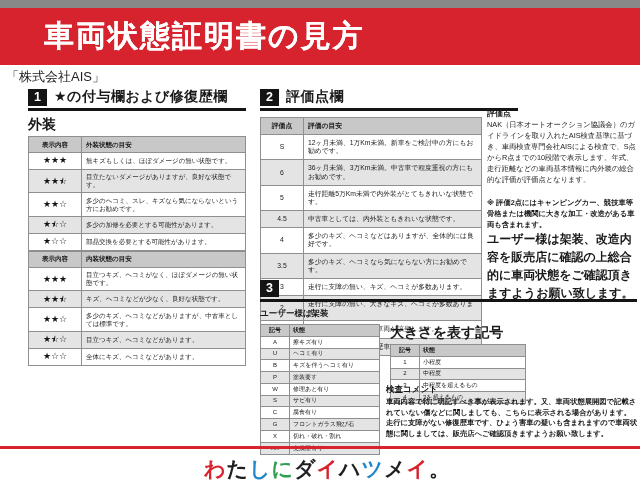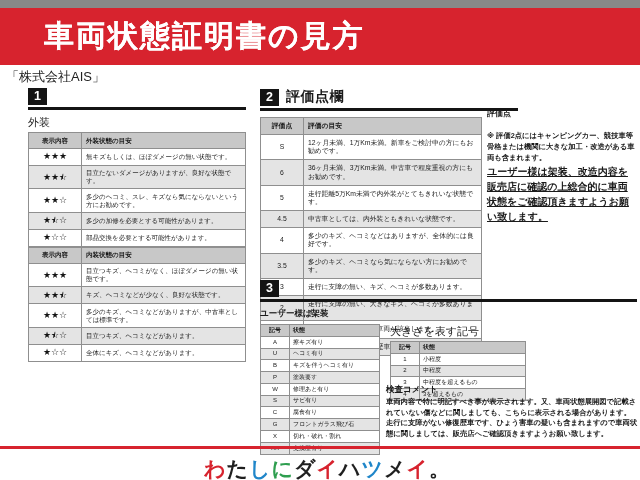--- a/index.html
+++ b/index.html
@@ -17,21 +17,21 @@
   .sec-num{width:19px;height:17px;background:#141414;color:#fff;font-weight:bold;font-size:12.5px;
            text-align:center;line-height:17px;flex:0 0 auto;}
   .sec-title{font-weight:bold;font-size:14px;letter-spacing:0.5px;white-space:nowrap;}
   .sec-rule{height:0;border-bottom:3.5px solid #141414;margin-top:2px;}
   
   table{border-collapse:collapse;background:#fff;width:100%;}
   th,td{border:1px solid #8f8f8f;text-align:left;vertical-align:middle;}
   th{background:#c8c8c8;font-weight:bold;}
   tbody tr:nth-child(even) td{background:#e4e4e4;}
   td:first-child,th:first-child{text-align:center;}
-  .small-label{font-weight:normal;font-size:11px;margin:5px 0 2px 0;}
+  .small-label{font-weight:bold;font-size:14px;margin:5px 0 2px 0;}
   
   .t-sec1 th,.t-sec1 td{font-size:6.5px;padding:3.5px 4px;line-height:1.2;}
   .t-sec1 td:first-child,.t-sec1 th:first-child{width:44px;}
   
   .t-sec2 th,.t-sec2 td{font-size:6.8px;padding:4px 4px;line-height:1.2;}
   .t-sec2 td:first-child,.t-sec2 th:first-child{width:34px;}
   
   .t-sec3 th,.t-sec3 td{font-size:6px;padding:1.8px 3px;line-height:1.2;}
   .t-sec3 td:first-child,.t-sec3 th:first-child{width:22px;}
   
@@ -39,21 +39,21 @@
   .st.h .hb{color:#141414;}
   .st.h .hf{position:absolute;left:0;top:0;width:55%;overflow:hidden;color:#141414;}
   
   .sec1{position:absolute;left:28px;top:80px;width:218px;}
   .sec2{position:absolute;left:260px;top:80px;width:222px;}
   .sec2 .sec-rule{width:258px;}
   .note{position:absolute;left:487px;top:100px;width:150px;}
   .note .nt{font-weight:bold;font-size:8px;margin-bottom:1px;}
   .note .nb{font-size:7.3px;line-height:1.5;}
   .note .nc{font-size:7.3px;line-height:1.5;font-weight:bold;margin-top:12px;}
-  .note .nc2{font-size:10px;line-height:1.5;font-weight:bold;text-decoration:underline;}
+  .note .nc2{font-size:12px;line-height:1.5;font-weight:bold;}
   .sec3{position:absolute;left:260px;top:272px;width:377px;}
   .sub-symbols{font-weight:bold;font-size:8.5px;margin:6px 0 4px 0;}
   .sym-cols{display:flex;gap:10px;align-items:flex-start;}
   .sym-col-a{width:120px;}
   .sym-col-b{width:136px;}
   .comment{position:absolute;left:386px;top:376px;width:252px;}
   .comment .ct{font-weight:bold;font-size:8.5px;}
   .comment .cb{font-size:7.3px;font-weight:bold;line-height:1.45;margin-top:1px;}
   
   .footer-line{position:absolute;left:0;top:438px;width:640px;height:3px;background:#d7232e;}
@@ -70,20 +70,21 @@
 <div id="page">
 
   <div class="header-bar">
     <span class="t1">車両状態証明書の見方</span>
   </div>
   <div class="company">「株式会社AIS」</div>
 
   <div class="sec1">
     <div class="sec-head">
       <span class="sec-num">1</span>
+      <span class="sec-title">★の付与欄および修復歴欄</span>
     </div>
     <div class="sec-rule"></div>
     <div class="small-label">外装</div>
     <table class="t-sec1">
         <thead>
           <tr>
             <th>表示内容</th>
             <th>外装状態の目安</th>
           </tr>
         </thead>
@@ -196,20 +197,21 @@
           <tr>
             <td>R</td>
             <td>走行に支障がない修復歴車です。</td>
           </tr>
         </tbody>
       </table>
   </div>
 
   <div class="note">
     <div class="nt">評価点</div>
+    <div class="nb">NAK（日本オートオークション協議会）のガイドラインを取り入れたAIS検査基準に基づき、車両検査専門会社AISによる検査で、S点からR点までの10段階で表示します。年式、走行距離などの車両基本情報に内外装の総合的な評価が評価点となります。</div>
     <div class="nc">※ 評価2点にはキャンピングカー、競技車等骨格または機関に大きな加工・改造がある車両も含まれます。</div>
     <div class="nc2">ユーザー様は架装、改造内容を販売店に確認の上総合的に車両状態をご確認頂きますようお願い致します。</div>
   </div>
 
   <div class="sec3">
     <div class="sec-head">
       <span class="sec-num">3</span>
     </div>
     <div class="sec-rule"></div>
     <div class="sub-symbols">ユーザー様は架装</div>

